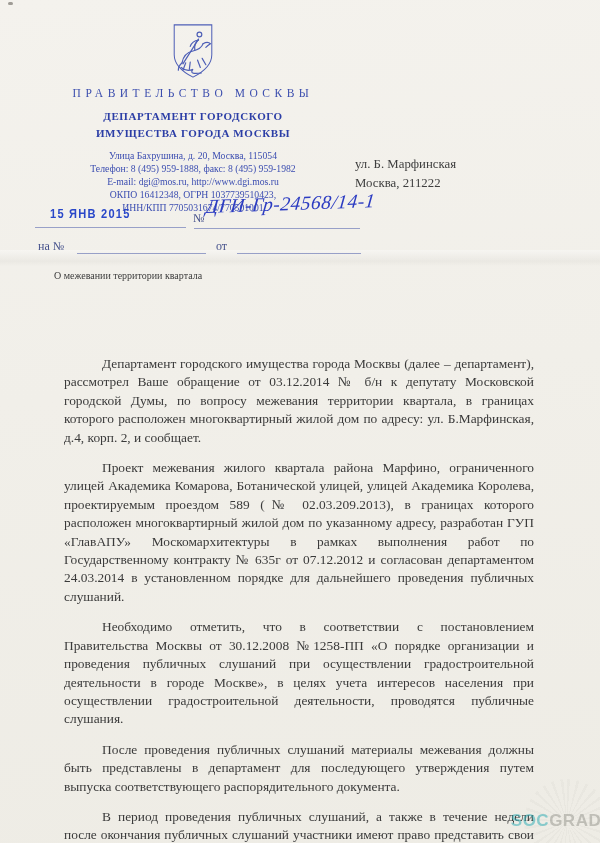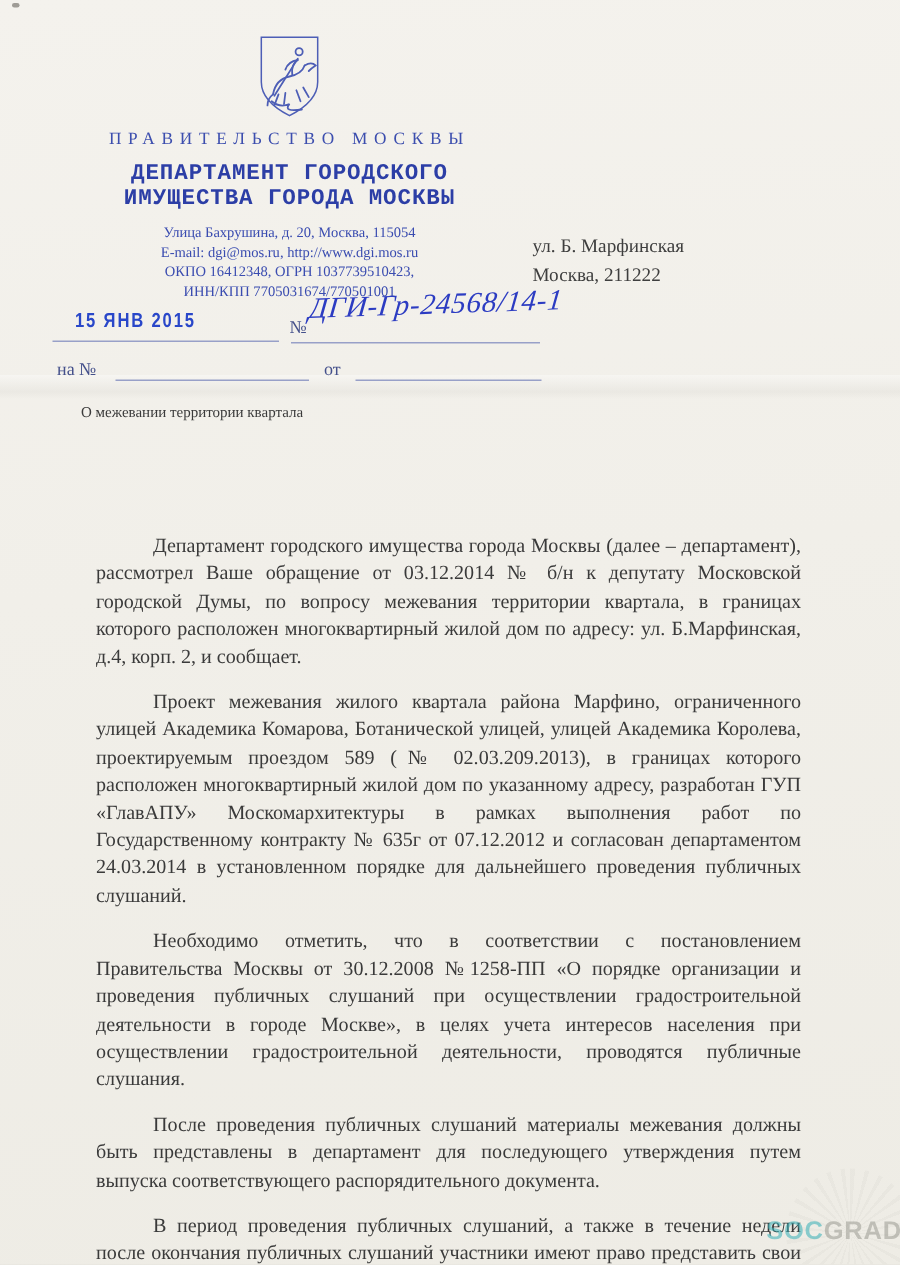--- a/index.html
+++ b/index.html
@@ -19,22 +19,22 @@
         background:linear-gradient(180deg,rgba(255,255,255,.35),rgba(120,118,110,.06) 70%,rgba(255,255,255,0));}
 
   
   .letterhead{position:absolute;left:28px;top:22px;width:330px;text-align:center;}
   .emblem{display:block;margin:0 auto;width:44px;height:58px;}
   .gov-title{
     margin-top:7px;font-size:11.5px;letter-spacing:4.5px;
     color:#3c4eae;white-space:nowrap;
   }
   .dept-title{
-    margin-top:9px;font-weight:bold;font-size:15px;line-height:16.5px;
-    letter-spacing:.6px;color:#2c3ea6;font-family:Liberation Mono, monospace;
+    margin-top:9px;font-weight:bold;font-size:11px;line-height:16.5px;
+    letter-spacing:.6px;color:#2c3ea6;
   }
   .contacts{margin-top:9px;font-size:9.7px;line-height:12.9px;color:#3a4cb0;}
 
   
   .stamp-date{
     position:absolute;left:50px;top:206px;
     font-family:"Liberation Sans", sans-serif;font-weight:bold;
     font-size:13.5px;letter-spacing:1.5px;color:#2947c9;
     transform:scaleX(.82);transform-origin:left center;white-space:nowrap;
   }
@@ -106,20 +106,21 @@
         <path d="M11 49 q6 5 13 2 q-5 6 9 4"></path>
       </g>
     </svg>
     <div class="gov-title">ПРАВИТЕЛЬСТВО МОСКВЫ</div>
     <div class="dept-title">
       <div>ДЕПАРТАМЕНТ ГОРОДСКОГО</div>
       <div>ИМУЩЕСТВА ГОРОДА МОСКВЫ</div>
     </div>
     <div class="contacts">
       <div>Улица Бахрушина, д. 20, Москва, 115054</div>
+      <div>Телефон: 8 (495) 959-1888, факс: 8 (495) 959-1982</div>
       <div>E-mail: dgi@mos.ru, http://www.dgi.mos.ru</div>
       <div>ОКПО 16412348, ОГРН 1037739510423,</div>
       <div>ИНН/КПП 7705031674/770501001</div>
     </div>
   </div>
 
   <div class="stamp-date">15 ЯНВ 2015</div>
   <div class="line l-stamp"></div>
   <div class="form-label no-label">№</div>
   <div class="handwritten">ДГИ-Гр-24568/14-1</div>

